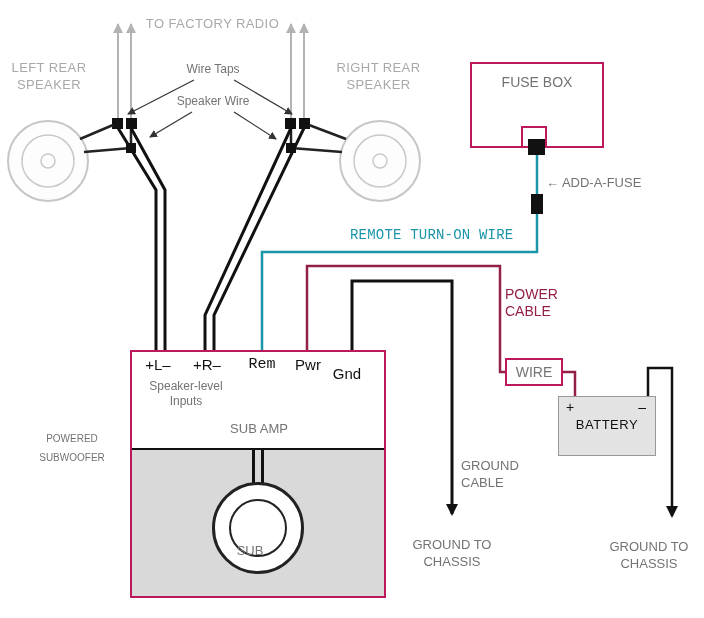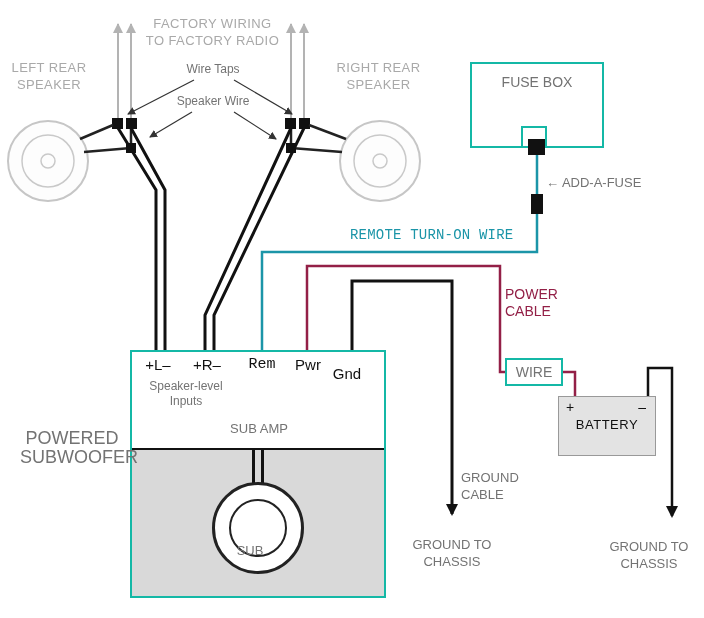--- a/index.html
+++ b/index.html
@@ -6,21 +6,21 @@
   body { background: #ffffff; font-family: "Liberation Sans", sans-serif; }
   #canvas { position: relative; width: 704px; height: 618px; background: #fff; overflow: hidden; }
   #wire-layer { position: absolute; left: 0; top: 0; z-index: 1; }
   .abs { position: absolute; z-index: 2; }
   .lbl { position: absolute; z-index: 3; font-size: 13px; line-height: 17px; text-align: center; color: #737373; }
   .gray { color: #a9a9a9; letter-spacing: .4px; }
   .small { font-size: 12px; line-height: 15px; }
   .teal { color: #1b95a8; font-family: Liberation Mono, monospace; }
   .maroon { color: #932047; }
   .term { position: absolute; z-index: 3; top: 356px; width: 40px; text-align: center; font-size: 15px; color: #111; }
-  .box { position: absolute; z-index: 2; background: #fff; border: 2px solid #14b8a6; }
+  .box { position: absolute; z-index: 2; background: #fff; border: 2px solid #be185d; }
   .blacksq { position: absolute; z-index: 4; background: #111; }
   .bar { position: absolute; z-index: 3; background: #111; }
   .circle { position: absolute; z-index: 3; border-radius: 50%; }
 </style>
 </head>
 <body>
 
 <div id="canvas">
 
   <svg id="wire-layer" width="704" height="618" viewBox="0 0 704 618">
@@ -91,21 +91,20 @@
       <polyline points="307,351 307,266 500,266 500,372 507,372"></polyline>
       <polyline points="561,372 575,372 575,398"></polyline>
     </g>
 
     <polyline points="352,351 352,281 452,281 452,514" fill="none" stroke="#111" stroke-width="3" marker-end="url(#ah-black)"></polyline>
 
     <polyline points="648,397 648,368 672,368 672,516" fill="none" stroke="#111" stroke-width="2.5" marker-end="url(#ah-black)"></polyline>
   </svg>
 
   <div class="lbl gray" style="left:135px; top:15px; width:155px;">
-    <div>FACTORY WIRING</div>
     <div>TO FACTORY RADIO</div>
   </div>
 
   <div class="lbl gray" style="left:3px; top:59px; width:92px;">
     <div>LEFT REAR</div>
     <div>SPEAKER</div>
   </div>
 
   <div class="lbl gray" style="left:330px; top:59px; width:97px;">
     <div>RIGHT REAR</div>
@@ -141,42 +140,42 @@
   <div class="term maroon" style="left:288px;">Pwr</div>
   <div class="term" style="left:327px;margin-top:9px;">Gnd</div>
 
   <div class="lbl small" style="left:141px; top:379px; width:90px;">
     <div>Speaker-level</div>
     <div>Inputs</div>
   </div>
 
   <div class="lbl" style="left:209px; top:420px; width:100px;">SUB AMP</div>
 
-  <div class="lbl" style="left:20px; top:429px; width:104px; font-size:18px; line-height:19px;">
+  <div class="lbl" style="left:20px; top:429px; width:104px; font-size:10px; line-height:19px;">
     <div>POWERED</div>
     <div>SUBWOOFER</div>
   </div>
 
   <div class="bar" style="left:252px; top:450px; width:3px; height:33px;"></div>
   <div class="bar" style="left:261px; top:450px; width:3px; height:33px;"></div>
   <div class="circle" style="left:212px; top:482px; width:92px; height:92px; border:3px solid #222; background:#fff;"></div>
   <div class="circle" style="left:229px; top:499px; width:58px; height:58px; border:2px solid #222;"></div>
   <div class="lbl" style="left:230px; top:519px; width:40px;margin-top:23px;">SUB</div>
 
   <div class="box" style="left:505px; top:358px; width:58px; height:28px;">
     <div class="lbl" style="left:0; top:4px; width:100%; font-size:14px;">WIRE</div>
   </div>
 
   <div class="abs" style="left:558px; top:396px; width:98px; height:60px; background:#e3e3e3; border:1px solid #999;">
     <div style="position:absolute; left:7px; top:2px; font-size:14px; color:#111;">+</div>
     <div style="position:absolute; right:9px; top:2px; font-size:14px; color:#111;">–</div>
     <div style="position:absolute; left:0; right:0; top:20px; text-align:center; font-size:13px; letter-spacing:.5px; color:#111;">BATTERY</div>
   </div>
 
-  <div class="lbl" style="left:461px; top:457px; width:80px; text-align:left;margin-top:12px;">
+  <div class="lbl" style="left:461px; top:457px; width:80px; text-align:left;">
     <div>GROUND</div>
     <div>CABLE</div>
   </div>
 
   <div class="lbl" style="left:402px; top:536px; width:100px;">
     <div>GROUND TO</div>
     <div>CHASSIS</div>
   </div>
 
   <div class="lbl" style="left:598px; top:538px; width:102px;">

